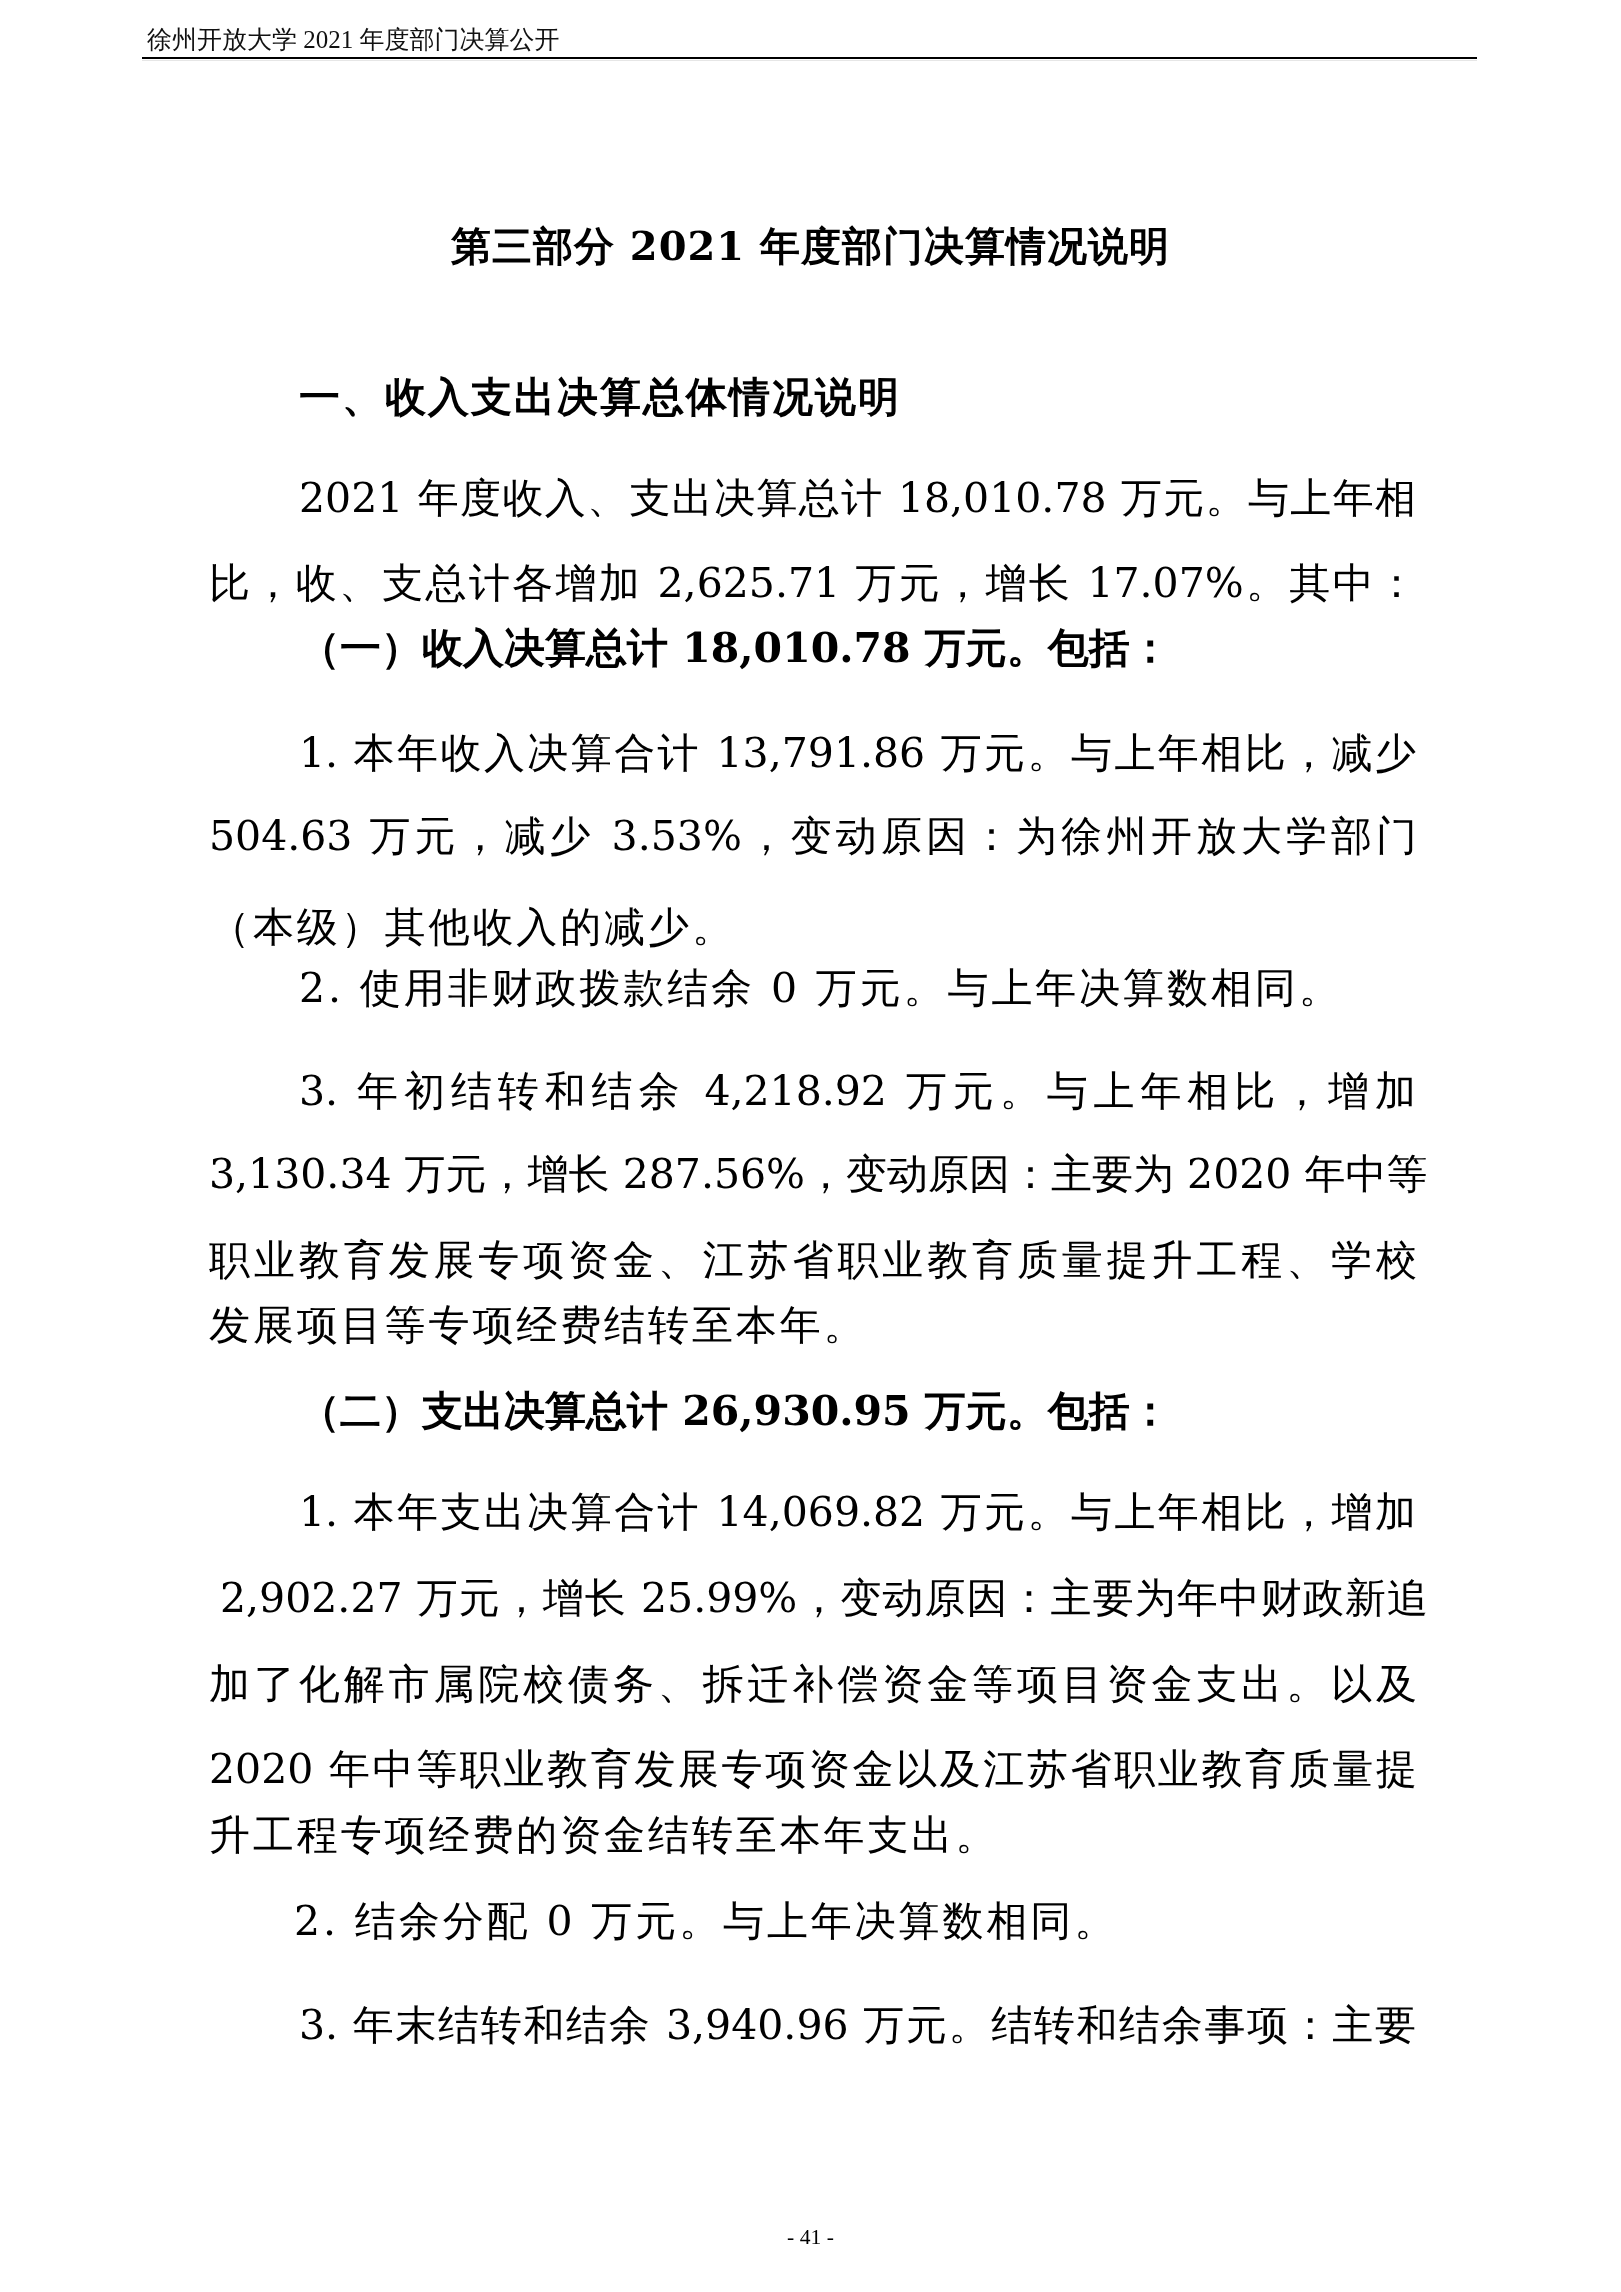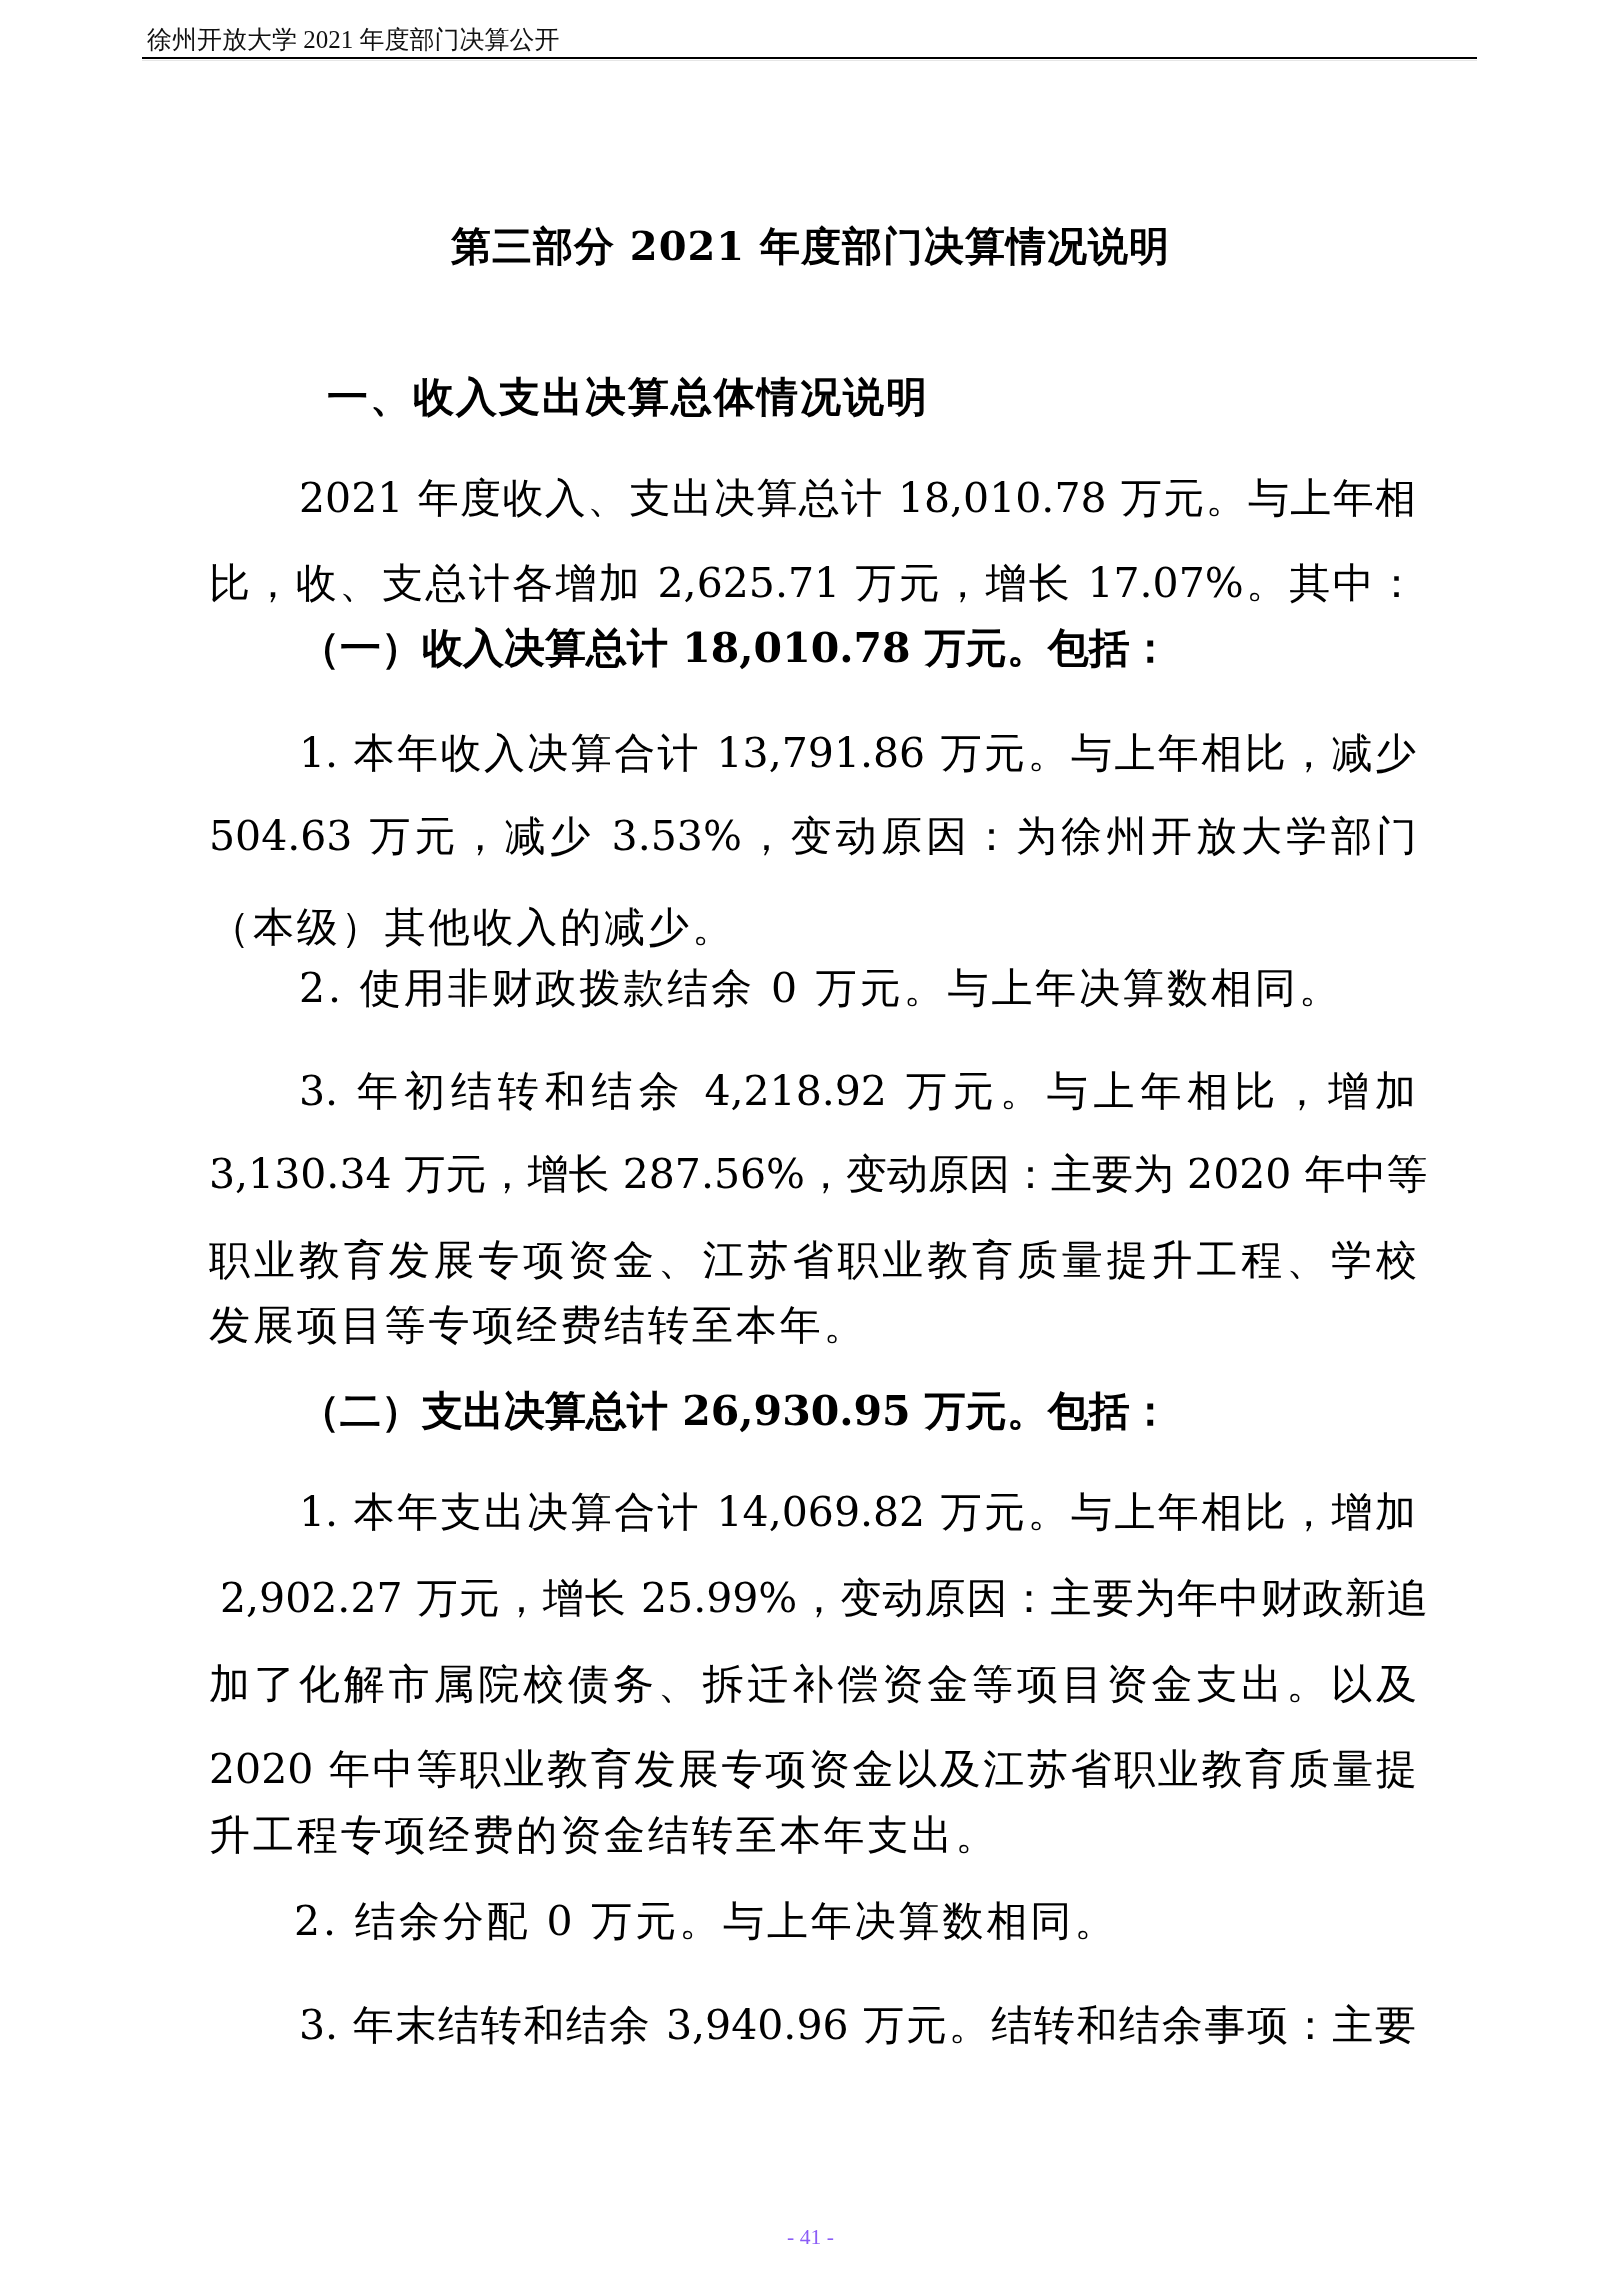--- a/index.html
+++ b/index.html
@@ -79,38 +79,38 @@
   }
   .page-number {
     position: absolute;
     left: 0;
     width: 1621px;
     top: 2223px;
     height: 29px;
     line-height: 29px;
     text-align: center;
     font-size: 21.6px;
-    color: #8b5cf6;
+    color: #000000;
     white-space: pre;
     font-family: "Liberation Serif", "DejaVu Serif", serif;
   }
 </style>
 </head>
 <body>
 
 <div>
   <div class="page-header-text">徐州开放大学 2021 年度部门决算公开</div>
   <div class="page-header-rule"></div>
   <div class="page-header-rule-shadow"></div>
 </div>
 
 <div class="doc-title">第三部分  2021 年度部门决算情况说明</div>
 
 <div>
-  <div class="line heading" style="left:299px; top:368px; width:686px;margin-left:28px;">一、收入支出决算总体情况说明</div>
+  <div class="line heading" style="left:299px; top:368px; width:686px;">一、收入支出决算总体情况说明</div>
 
   <div class="line justify" style="left:299px; top:451px; width:1117px;">2021 年度收入、支出决算总计 18,010.78 万元。与上年相</div>
   <div class="line justify" style="left:209px; top:536px; width:1208px;">比，收、支总计各增加 2,625.71 万元，增长 17.07%。其中：</div>
 
   <div class="line subheading" style="left:299px; top:619px; width:882px;">（一）收入决算总计 18,010.78 万元。包括：</div>
 
   <div class="line justify" style="left:299px; top:706px; width:1117px;">1. 本年收入决算合计 13,791.86 万元。与上年相比，减少</div>
   <div class="line justify" style="left:209px; top:789px; width:1208px;">504.63 万元，减少 3.53%，变动原因：为徐州开放大学部门</div>
   <div class="line" style="left:209px; top:898px; width:686px;">（本级）其他收入的减少。</div>
   <div class="line" style="left:299px; top:959px; width:1078px;">2. 使用非财政拨款结余 0 万元。与上年决算数相同。</div>

